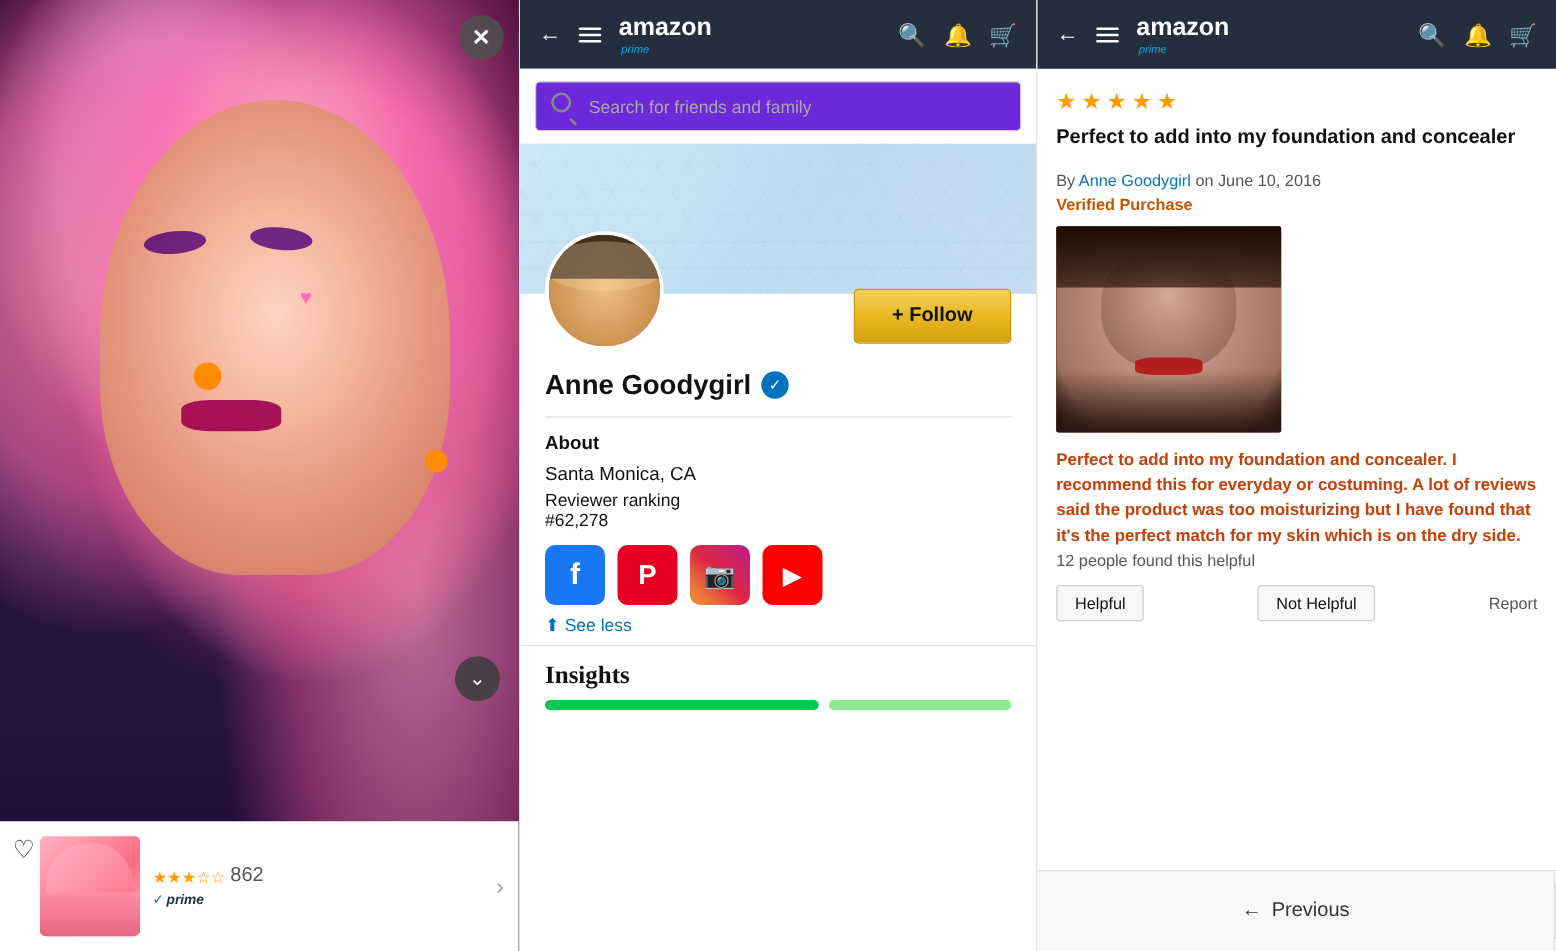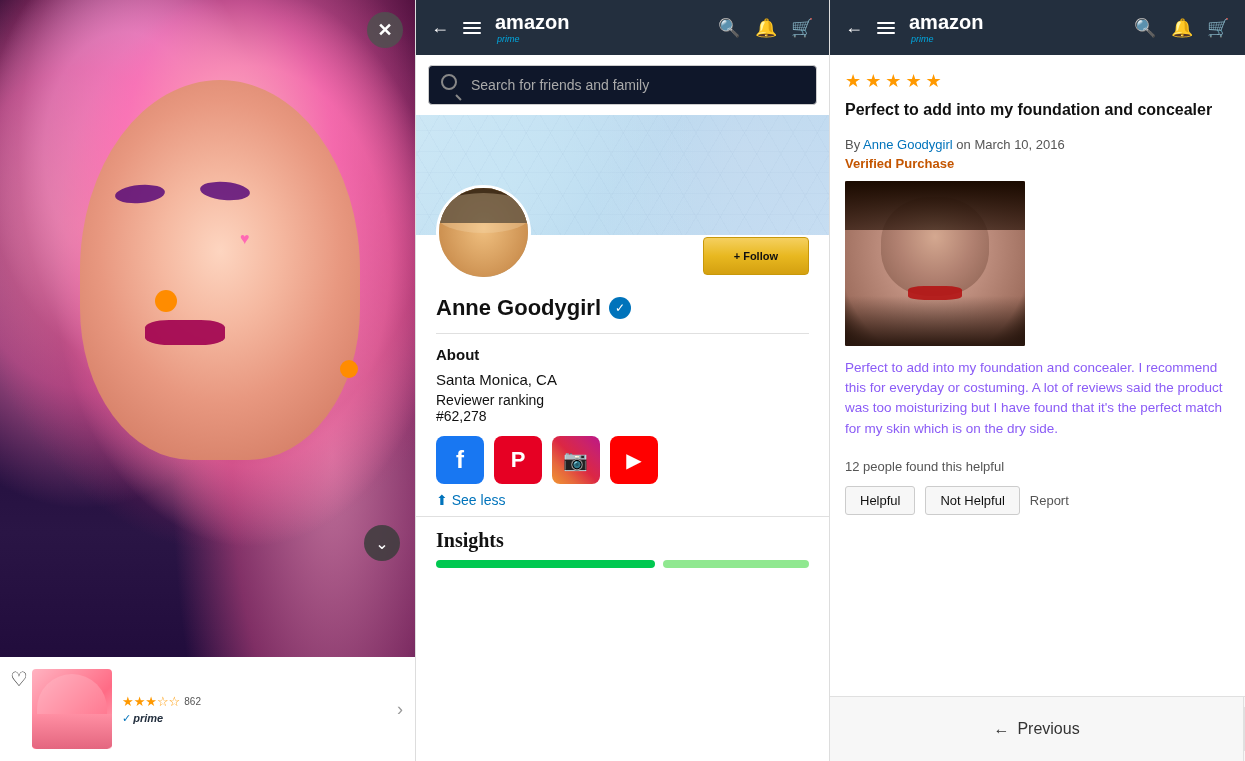--- a/index.html
+++ b/index.html
@@ -196,21 +196,21 @@
       line-height: 1.3;
       margin-bottom: 5px;
     }
 
     .product-stars {
       color: #f90;
       font-size: 13px;
     }
 
     .product-rating-count {
-      font-size: 10px;
+      font-size: 16px;
       color: #555;
     }
 
     .prime-badge {
       display: flex;
       align-items: center;
       gap: 2px;
       margin-top: 3px;
     }
 
@@ -301,21 +301,21 @@
       padding: 10px 12px;
       background: white;
     }
 
     .search-input-wrapper {
       display: flex;
       align-items: center;
       border: 1px solid #ccc;
       border-radius: 4px;
       padding: 8px 12px;
-      background: #0f172a;
+      background: #6d28d9;
       gap: 8px;
     }
 
     .search-placeholder {
       color: #aaa;
       font-size: 14px;
     }
 
     
     .profile-header-bg {
@@ -367,21 +367,21 @@
         radial-gradient(ellipse 60px 70px at 50% 45%, #f0c080 0%, #d8a060 50%, #c08040 100%),
         linear-gradient(180deg, #1a1a1a 0%, #2a2a2a 30%, transparent 50%);
       position: relative;
     }
 
     .follow-btn {
       background: linear-gradient(180deg, #f5d060 0%, #e8b820 50%, #d4a010 100%);
       border: 1px solid #c8980a;
       color: #111;
       padding: 12px 30px;
-      font-size: 11px;
+      font-size: 16px;
       font-weight: bold;
       border-radius: 4px;
       cursor: pointer;
       margin-bottom: 5px;
     }
 
     .profile-name-section {
       padding: 15px 20px 0;
       display: flex;
       align-items: center;
@@ -571,35 +571,37 @@
       width: 100%;
       height: 100%;
       background: 
         radial-gradient(ellipse 120px 140px at 50% 40%, #d4a890 0%, #c09080 40%, #a07060 80%, transparent 100%),
         linear-gradient(180deg, #2a1a0a 0%, #1a0a00 100%);
       position: relative;
     }
 
     .review-text {
       font-size: 13.5px;
-      color: #8b5cf6;
+      color: #c2410c;
       line-height: 1.5;
-      margin-bottom: 20px;
+      margin-bottom: 2px;
+      font-weight: bold;
     }
 
     .helpful-count {
       font-size: 13px;
       color: #555;
       margin-bottom: 12px;
     }
 
     .feedback-row {
       display: flex;
       align-items: center;
       gap: 10px;
+      justify-content: space-between;
     }
 
     .feedback-btn {
       padding: 6px 14px;
       border: 1px solid #ccc;
       background: #f7f7f7;
       font-size: 13px;
       color: #111;
       border-radius: 3px;
       cursor: pointer;
@@ -799,21 +801,21 @@
       <span class="star">★</span>
       <span class="star">★</span>
       <span class="star">★</span>
     </div>
 
     <div class="review-title">Perfect to add into my foundation and concealer</div>
 
     <div class="review-by-line">
       <span>By</span>
       <a href="#">Anne Goodygirl</a>
-      <span>on March 10, 2016</span>
+      <span>on June 10, 2016</span>
     </div>
 
     <div class="verified-purchase">Verified Purchase</div>
 
     <div class="review-image">
       <div class="review-face">
 
         <div style="position:absolute;top:10%;left:20%;width:60%;height:60%;background:radial-gradient(ellipse at 50% 40%,#d4a890 0%,#b08070 50%,#8a6050 100%);border-radius:45%;"></div>
         <div style="position:absolute;top:0;left:0;right:0;height:30%;background:linear-gradient(180deg,#1a0a00 0%,rgba(40,20,10,0.7) 100%);"></div>
         <div style="position:absolute;bottom:0;left:0;right:0;height:30%;background:linear-gradient(0deg,#2a1810 0%,transparent 100%);"></div>

